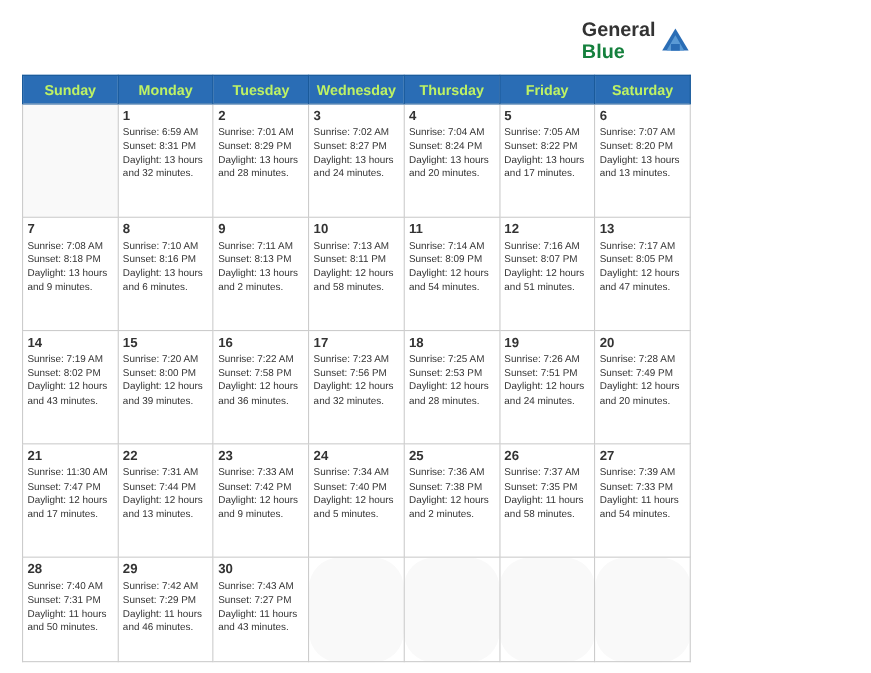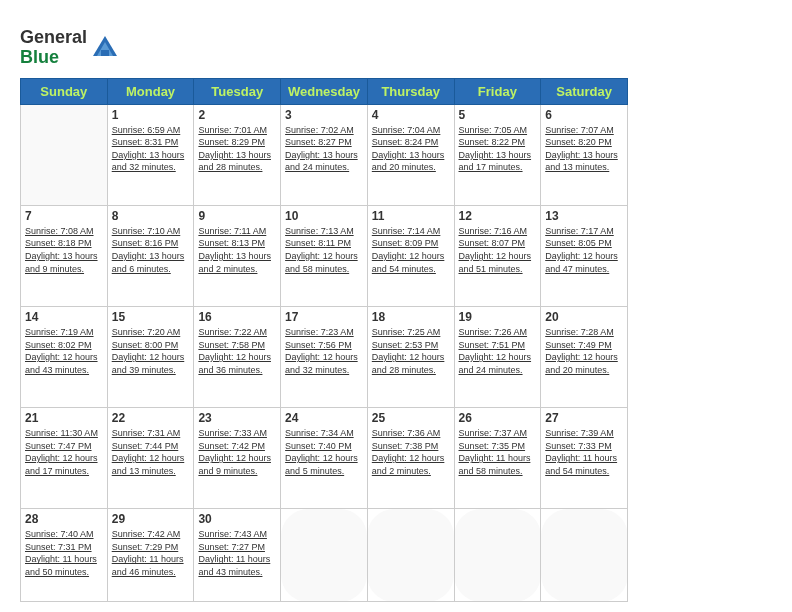--- a/index.html
+++ b/index.html
@@ -6,23 +6,24 @@
     body {
       width: 792px;
       height: 612px;
       font-family: Arial, sans-serif;
       background: #fff;
       overflow: hidden;
     }
     .page {
       width: 648px;
       height: 612px;
-      padding: 28px 20px 10px 20px;
+      padding: 18px 20px 10px 20px;
       display: flex;
       flex-direction: column;
+      align-items: flex-end;
     }
     .header {
       display: flex;
       justify-content: space-between;
       align-items: flex-start;
       margin-bottom: 10px;
     }
     .logo {
       display: flex;
       align-items: center;
@@ -89,21 +90,20 @@
       font-size: 12px;
       font-weight: bold;
       color: #333;
       display: block;
       margin-bottom: 2px;
     }
     .day-info {
       font-size: 9px;
       line-height: 1.4;
       color: #333;
-      text-decoration: underline;
     }
     .empty-cell {
       background: #f9f9f9;
     }
     .last-row td {
       height: 70px;
       border-radius: 27px;
     }
   </style>
 </head>

